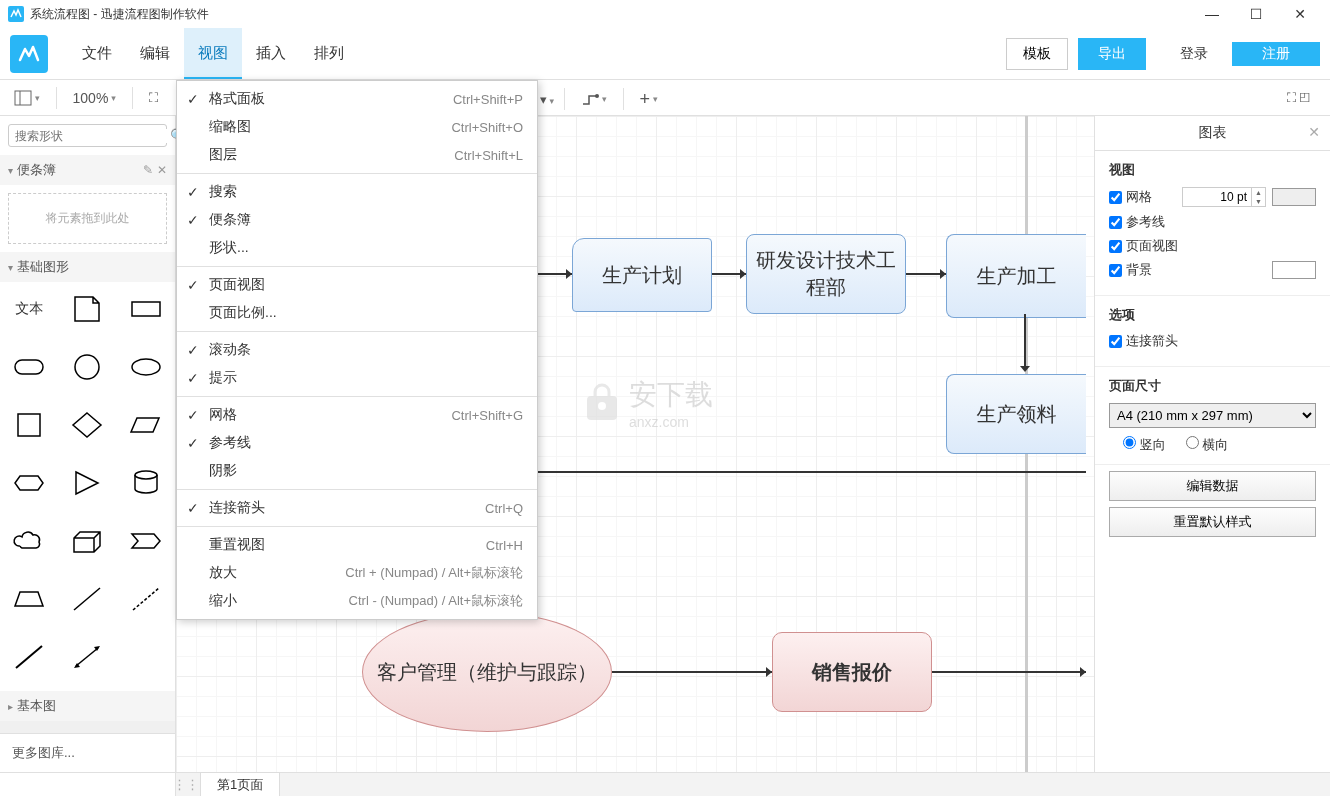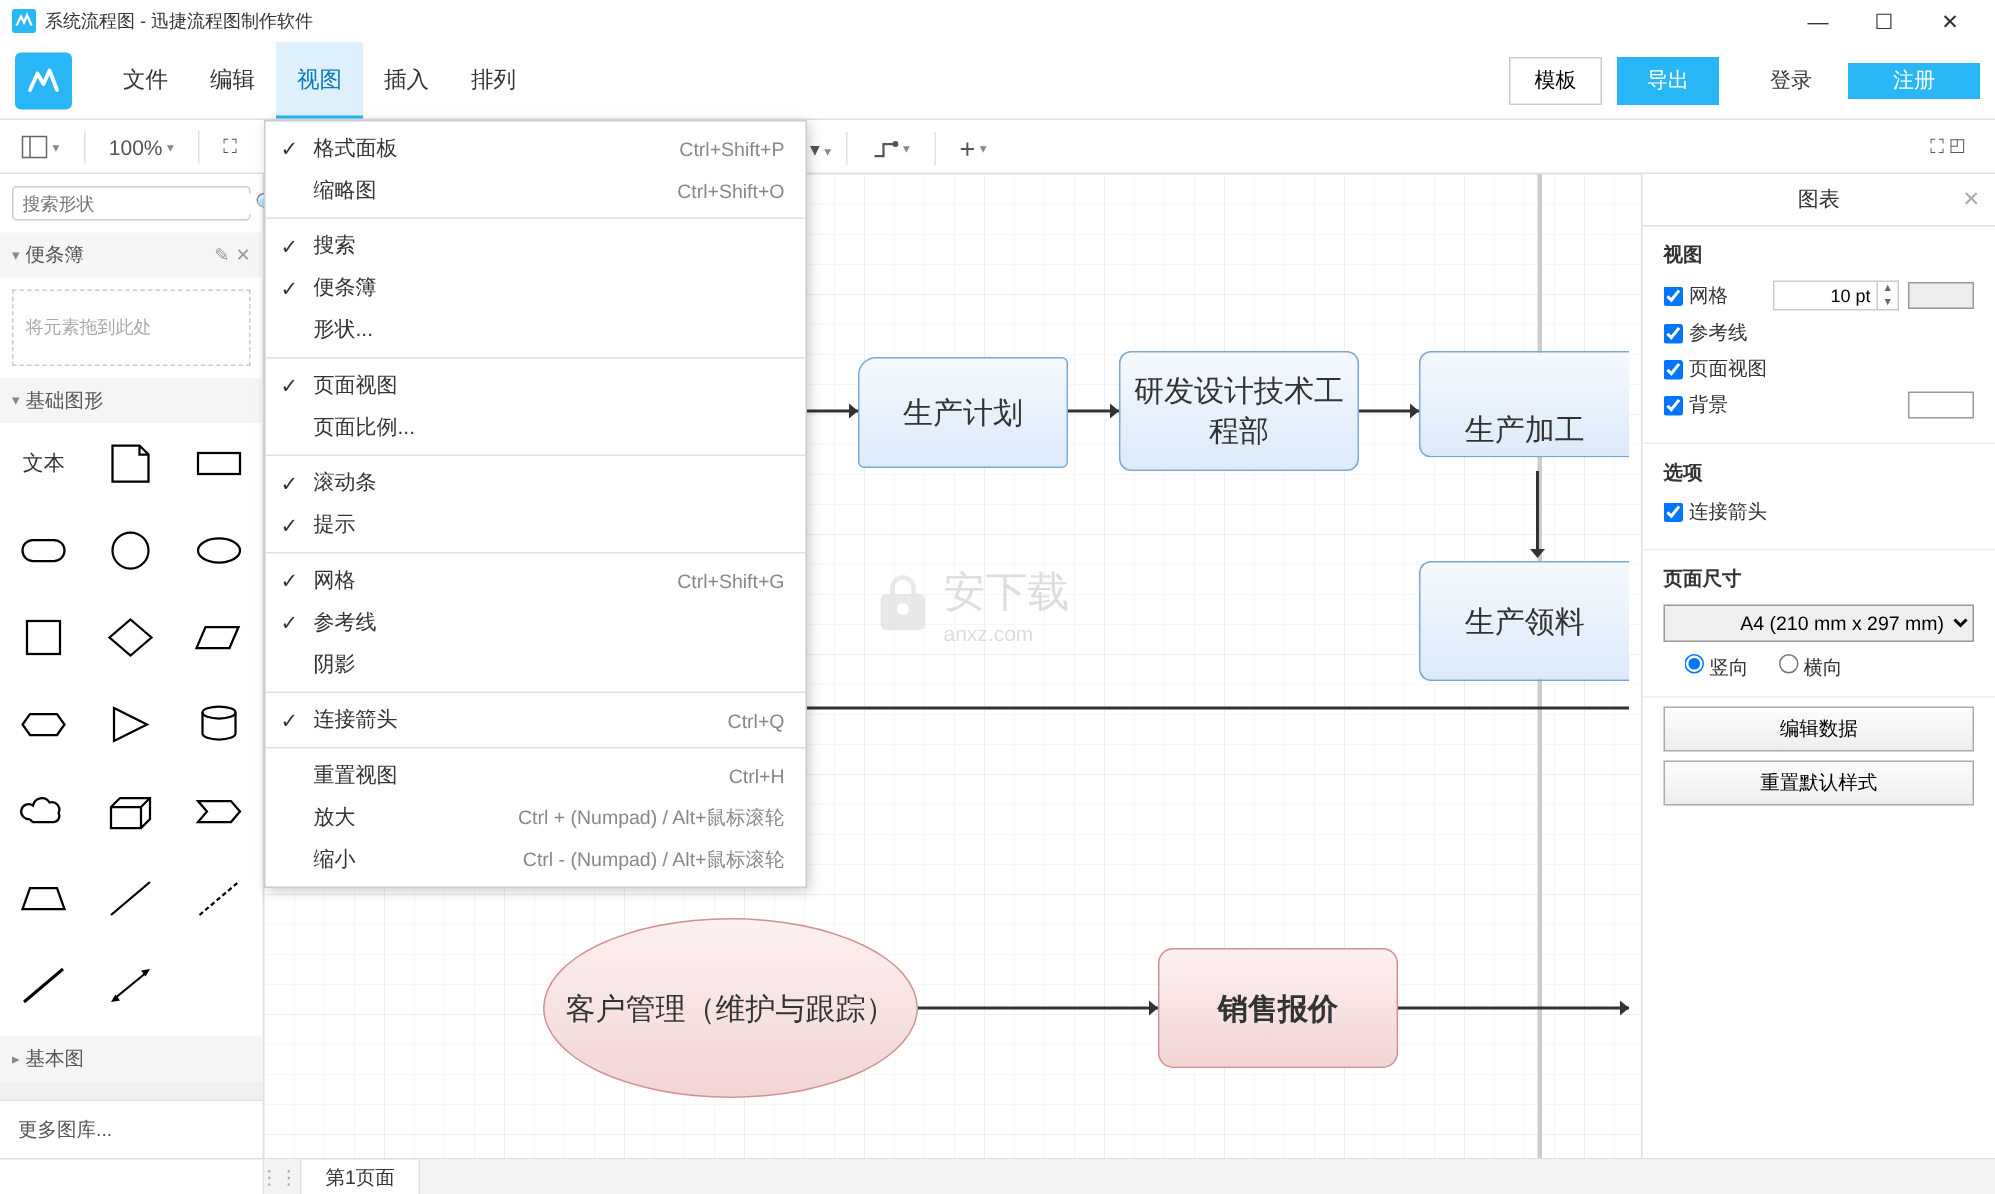--- a/index.html
+++ b/index.html
@@ -38,21 +38,21 @@
 
 .workspace { display: flex; height: calc(796px - 28px - 52px - 36px - 24px); }
 
 
 .sidebar { width: 176px; border-right: 1px solid #e0e0e0; display: flex; flex-direction: column; font-size:13px; }
 .search-box { margin: 8px; border: 1px solid #ccc; border-radius: 3px; display: flex; align-items: center; padding: 3px 6px; }
 .search-box input { border: none; outline: none; flex: 1; font-size: 12px; }
 .section-header { padding: 6px 8px; font-size: 13px; color: #555; display: flex; align-items: center; background:#f5f5f5; }
 .section-header .chev { font-size:10px; margin-right:4px; color:#888; }
 .section-header .icons-right { margin-left:auto; color:#999; font-size:12px; display:flex; gap:4px; }
-.drop-area { margin: 8px; border: 1px dashed #ccc; padding: 16px 8px; text-align: left; font-size: 12px; color: #aaa; }
+.drop-area { margin: 8px; border: 1px dashed #ccc; padding: 16px 8px; text-align: center; font-size: 12px; color: #aaa; }
 .shapes-grid { display: grid; grid-template-columns: repeat(3, 1fr); gap: 12px; padding: 4px 6px; }
 .shape-cell { height: 46px; display: flex; align-items: center; justify-content: center; }
 .shape-cell svg { width: 34px; height: 30px; }
 .text-label { font-size:14px; }
 .sidebar-footer { margin-top: auto; }
 .more-shapes { padding: 10px 12px; border-top: 1px solid #e0e0e0; font-size: 13px; color: #555; }
 
 
 .canvas-wrap { flex: 1; position: relative; background: #fff; overflow: hidden; }
 .grid-bg { position:absolute; inset:0; 
@@ -86,21 +86,21 @@
 .panel-section { padding: 10px 14px; border-bottom: 1px solid #eee; }
 .panel-section .sec-title { font-weight:bold; font-size:13px; margin-bottom:8px; }
 .panel-row { display:flex; align-items:center; margin-bottom:6px; font-size:13px; }
 .panel-row label { display:flex; align-items:center; gap:4px; }
 .panel-row .spacer { flex:1; }
 .num-input { width:70px; border:1px solid #ccc; padding:2px 4px; font-size:12px; text-align:right; }
 .spinner { width:14px; height:20px; border:1px solid #ccc; border-left:none; display:flex; flex-direction:column; }
 .spinner div { flex:1; display:flex; align-items:center; justify-content:center; font-size:7px; color:#666; }
 .color-swatch { width:44px; height:18px; border:1px solid #999; background:#fff; }
 .color-swatch.grey { background:#eee; }
-.full-select { width:100%; border:1px solid #999; padding:3px; font-size:13px;text-align:right; }
+.full-select { width:100%; border:1px solid #999; padding:3px; font-size:13px; }
 .radio-row { display:flex; gap:20px; margin-top:8px; font-size:13px; padding-left:14px; }
 .panel-btn { display:block; width:calc(100% - 28px); margin:6px 14px; padding:5px; border:1px solid #aaa; background:linear-gradient(#fdfdfd,#eee); font-size:13px; text-align:center; }
 
 
 .bottombar { height:24px; display:flex; align-items:center; border-top:1px solid #e0e0e0; font-size:13px; }
 .bottom-left { width:176px; border-right:1px solid #e0e0e0; height:100%; }
 .page-tabs { display:flex; align-items:center; height:100%; background:#f3f3f3; flex:1; }
 .drag-handle { width:20px; height:100%; display:flex; align-items:center; justify-content:center; color:#aaa; }
 .page-tab { padding:3px 16px; background:#fff; border:1px solid #ddd; border-bottom:none; font-size:13px; margin-left:4px; }
 
@@ -315,21 +315,21 @@
               <stop offset="0" stop-color="#f5f9fd"></stop>
               <stop offset="1" stop-color="#dceafa"></stop>
             </linearGradient>
           </defs>
         </svg>
       <span>生产计划</span>
     </div>
     <div class="flow-node" style="left:570px; top:118px; width:160px; height:80px;">
         <span>研发设计技术工程部</span>
       </div>
-    <div class="flow-node" style="left:770px; top:118px; width:140px; height:71px; border-right:none; border-radius:8px 0 0 8px;align-items:flex-end;">
+    <div class="flow-node" style="left:770px; top:118px; width:140px; height:84px; border-right:none; border-radius:8px 0 0 8px;">
         <span>生产加工</span>
       </div>
     <div class="flow-node" style="left:770px; top:258px; width:140px; height:80px; border-right:none; border-radius:8px 0 0 8px;">
         <span>生产领料</span>
       </div>
     <div class="flow-node pink ellipse" style="left:186px; top:496px; width:250px; height:120px;">
         <span>客户管理（维护与跟踪）</span>
       </div>
     <div class="flow-node pink" style="left:596px; top:516px; width:160px; height:80px;font-weight:bold;">
         <span>销售报价</span>
@@ -427,20 +427,24 @@
 <div class="dropdown">
   <div class="dd-item">
       <span class="check">✓</span>
       <span>格式面板</span>
       <span class="shortcut">Ctrl+Shift+P</span>
     </div>
   <div class="dd-item">
       <span>缩略图</span>
       <span class="shortcut">Ctrl+Shift+O</span>
     </div>
+  <div class="dd-item">
+      <span>图层</span>
+      <span class="shortcut">Ctrl+Shift+L</span>
+    </div>
   <div class="dd-sep"></div>
   <div class="dd-item">
       <span class="check">✓</span>
       <span>搜索</span>
     </div>
   <div class="dd-item">
       <span class="check">✓</span>
       <span>便条簿</span>
     </div>
   <div class="dd-item">

